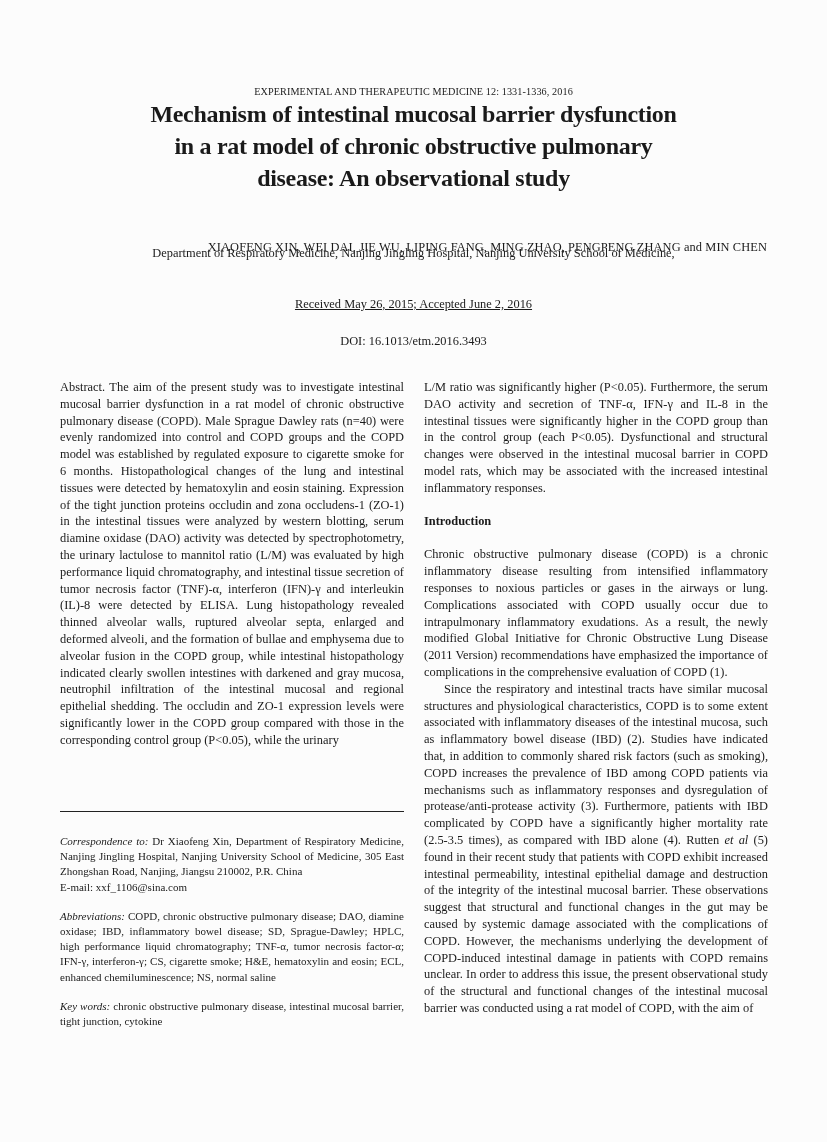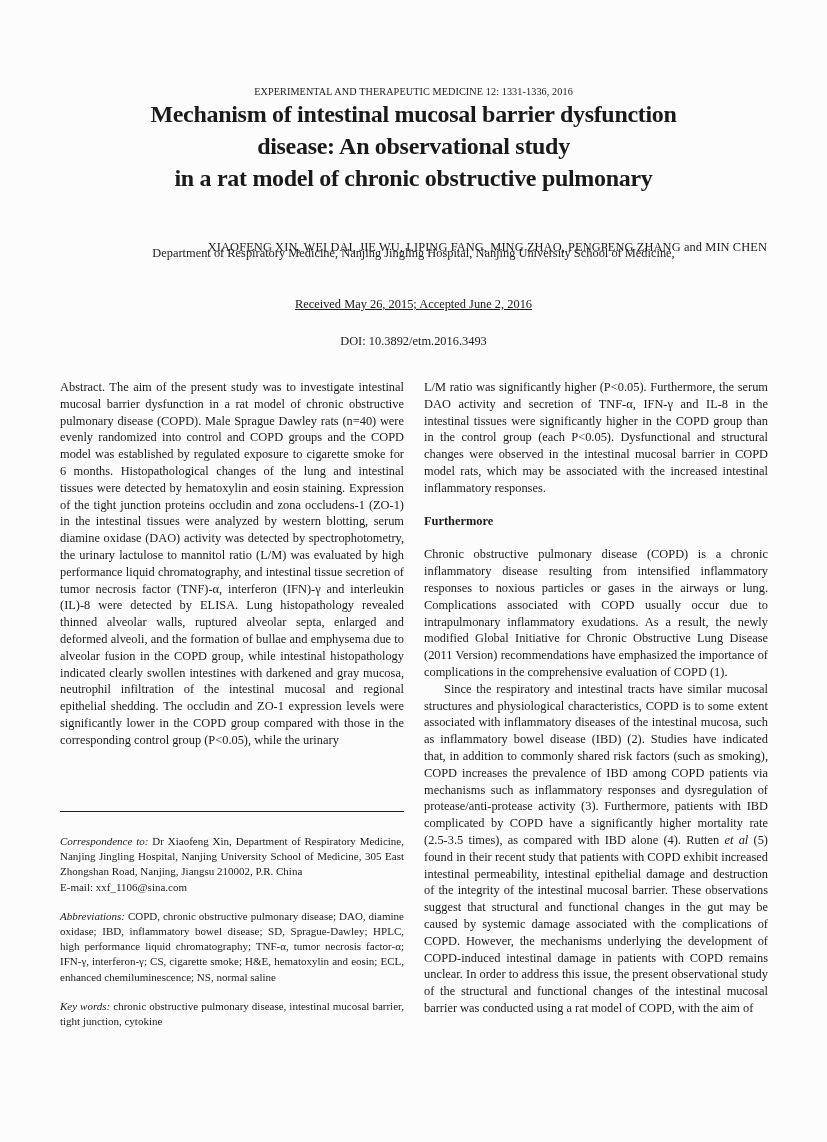--- a/index.html
+++ b/index.html
@@ -56,44 +56,44 @@
   .indent { text-indent: 20px; }
   em { font-style: italic; }
 </style>
 </head>
 <body>
 
 <div class="running-head">EXPERIMENTAL AND THERAPEUTIC MEDICINE 12: 1331-1336, 2016</div>
 
 <div class="title">
   <div>Mechanism of intestinal mucosal barrier dysfunction</div>
+  <div>in a rat model of chronic obstructive pulmonary</div>
   <div>disease: An observational study</div>
-  <div>in a rat model of chronic obstructive pulmonary</div>
 </div>
 
 <div class="authors">XIAOFENG XIN, WEI DAI, JIE WU, LIPING FANG, MING ZHAO, PENGPENG ZHANG and MIN CHEN</div>
 
 <div class="affiliation">
   <div>Department of Respiratory Medicine, Nanjing Jingling Hospital, Nanjing University School of Medicine,</div>
 </div>
 
 <div class="dates">Received May 26, 2015; Accepted June 2, 2016</div>
 
-<div class="doi">DOI: 10.3892/etm.2016.3493</div>
+<div class="doi">DOI: 16.1013/etm.2016.3493</div>
 
 <div class="col col-left">
   <p><span class="abstract-label">Abstract.</span><span> The aim of the present study was to investigate intestinal mucosal barrier dysfunction in a rat model of chronic obstructive pulmonary disease (COPD). Male Sprague Dawley rats (n=40) were evenly randomized into control and COPD groups and the COPD model was established by regulated exposure to cigarette smoke for 6 months. Histopathological changes of the lung and intestinal tissues were detected by hematoxylin and eosin staining. Expression of the tight junction proteins occludin and zona occludens-1 (ZO-1) in the intestinal tissues were analyzed by western blotting, serum diamine oxidase (DAO) activity was detected by spectrophotometry, the urinary lactulose to mannitol ratio (L/M) was evaluated by high performance liquid chromatography, and intestinal tissue secretion of tumor necrosis factor (TNF)-α, interferon (IFN)-γ and interleukin (IL)-8 were detected by ELISA. Lung histopathology revealed thinned alveolar walls, ruptured alveolar septa, enlarged and deformed alveoli, and the formation of bullae and emphysema due to alveolar fusion in the COPD group, while intestinal histopathology indicated clearly swollen intestines with darkened and gray mucosa, neutrophil infiltration of the intestinal mucosal and regional epithelial shedding. The occludin and ZO-1 expression levels were significantly lower in the COPD group compared with those in the corresponding control group (P&lt;0.05), while the urinary</span></p>
 </div>
 
 <div class="rule"></div>
 
 <div class="footnotes">
   <p><span class="fn-label">Correspondence to:</span><span> Dr Xiaofeng Xin, Department of Respiratory Medicine, Nanjing Jingling Hospital, Nanjing University School of Medicine, 305 East Zhongshan Road, Nanjing, Jiangsu 210002, P.R. China</span><br><span>E-mail: xxf_1106@sina.com</span></p>
   <p><span class="fn-label">Abbreviations:</span><span> COPD, chronic obstructive pulmonary disease; DAO, diamine oxidase; IBD, inflammatory bowel disease; SD, Sprague-Dawley; HPLC, high performance liquid chromatography; TNF-α, tumor necrosis factor-α; IFN-γ, interferon-γ; CS, cigarette smoke; H&amp;E, hematoxylin and eosin; ECL, enhanced chemiluminescence; NS, normal saline</span></p>
   <p><span class="fn-label">Key words:</span><span> chronic obstructive pulmonary disease, intestinal mucosal barrier, tight junction, cytokine</span></p>
 </div>
 
 <div class="col col-right">
   <p>L/M ratio was significantly higher (P&lt;0.05). Furthermore, the serum DAO activity and secretion of TNF-α, IFN-γ and IL-8 in the intestinal tissues were significantly higher in the COPD group than in the control group (each P&lt;0.05). Dysfunctional and structural changes were observed in the intestinal mucosal barrier in COPD model rats, which may be associated with the increased intestinal inflammatory responses.</p>
-  <p class="section-heading">Furthermore</p>
+  <p class="section-heading">Introduction</p>
   <p>Chronic obstructive pulmonary disease (COPD) is a chronic inflammatory disease resulting from intensified inflammatory responses to noxious particles or gases in the airways or lung. Complications associated with COPD usually occur due to intrapulmonary inflammatory exudations. As a result, the newly modified Global Initiative for Chronic Obstructive Lung Disease (2011 Version) recommendations have emphasized the importance of complications in the comprehensive evaluation of COPD (1).</p>
   <p class="indent"><span>Since the respiratory and intestinal tracts have similar mucosal structures and physiological characteristics, COPD is to some extent associated with inflammatory diseases of the intestinal mucosa, such as inflammatory bowel disease (IBD) (2). Studies have indicated that, in addition to commonly shared risk factors (such as smoking), COPD increases the prevalence of IBD among COPD patients via mechanisms such as inflammatory responses and dysregulation of protease/anti-protease activity (3). Furthermore, patients with IBD complicated by COPD have a significantly higher mortality rate (2.5-3.5 times), as compared with IBD alone (4). Rutten </span><em>et al</em><span> (5) found in their recent study that patients with COPD exhibit increased intestinal permeability, intestinal epithelial damage and destruction of the integrity of the intestinal mucosal barrier. These observations suggest that structural and functional changes in the gut may be caused by systemic damage associated with the complications of COPD. However, the mechanisms underlying the development of COPD-induced intestinal damage in patients with COPD remains unclear. In order to address this issue, the present observational study of the structural and functional changes of the intestinal mucosal barrier was conducted using a rat model of COPD, with the aim of</span></p>
 </div>
 
 </body></html>

